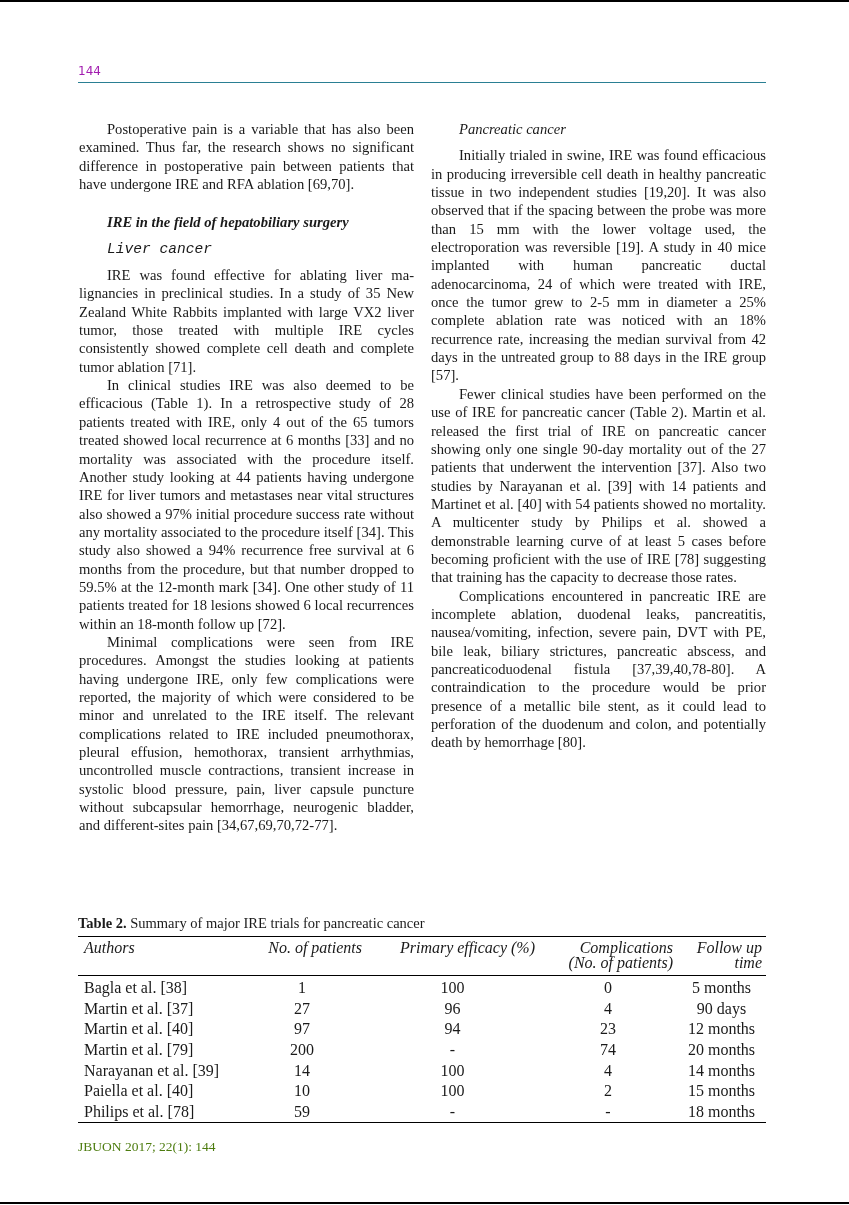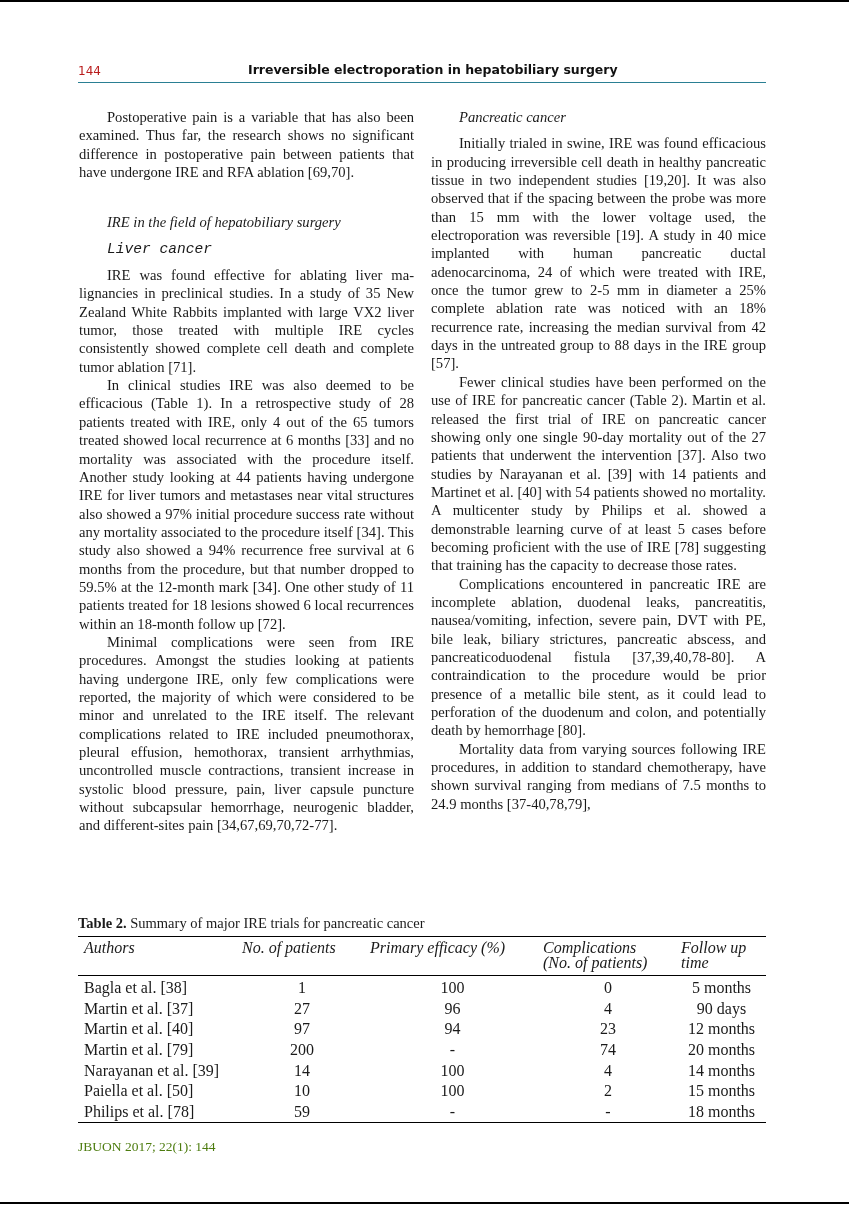--- a/index.html
+++ b/index.html
@@ -9,78 +9,76 @@
     font-family: "Liberation Serif", "DejaVu Serif", serif;
   }
   .top-border { position: absolute; left: 0; top: 0; width: 849px; height: 2px; background: #000; }
   .bottom-border { position: absolute; left: 0; top: 1202px; width: 849px; height: 2px; background: #000; }
   .running-head {
     position: absolute; left: 78px; top: 60px; width: 688px; height: 22px;
     border-bottom: 1.5px solid #2a7f93;
   }
   .page-num {
     position: absolute; left: 0; top: 4px; font-family: "DejaVu Sans", sans-serif;
-    font-size: 12px; color: #b91c1c; text-align: right;
+    font-size: 12px; color: #a21caf; text-align: right;
   }
   .head-title {
     position: absolute; left: 170px; top: 2px; font-family: "DejaVu Sans", sans-serif;
     font-size: 12.5px; font-weight: bold; color: #111;
   }
   .col {
-    position: absolute; top: 108px; width: 335px;
+    position: absolute; top: 120px; width: 335px;
     font-size: 14.6px; line-height: 18.35px; text-align: justify;
     hyphens: manual;
   }
   .col-left { left: 79px; }
   .col-right { left: 431px; }
   .col p { margin: 0; text-indent: 28px; }
   .sec-heading { font-style: italic; margin: 0; text-indent: 0; }
   .gap-sm { height: 18px; }
   .table-block { position: absolute; left: 78px; top: 915px; width: 688px; }
   .table-caption { font-size: 14.5px; margin: 0 0 4px 0; }
   .table-caption b { font-weight: bold; }
   table { width: 688px; border-collapse: collapse; font-size: 16px; }
   thead th {
-    font-weight: normal; font-style: italic; text-align: left; vertical-align: top;
+    font-weight: normal; font-style: italic; text-align: right; vertical-align: top;
     padding: 3px 4px 5px 4px; line-height: 15px; height: 30px;
   }
   thead tr { border-top: 1.5px solid #000; border-bottom: 1.5px solid #000; }
   thead th:first-child { text-align: left; padding-left: 6px; }
   tbody td { text-align: center; padding: 0 4px; height: 20.6px; line-height: 20px; }
   tbody td:first-child { text-align: left; padding-left: 6px; }
   tbody tr:first-child td { padding-top: 2px; }
   tbody { border-bottom: 1.5px solid #000; }
   .footer { position: absolute; left: 78px; top: 1139px; font-size: 13.5px; color: #4d7c0f; }
 </style>
 </head>
 <body>
 
 <div class="top-border"></div>
 
 <div class="running-head">
   <span class="page-num">144</span>
-  <span class="head-title">Irreversible electroporation in hepatobiliary surgery</span>
 </div>
 
 <div class="col col-left">
   <p>Postoperative pain is a variable that has also been examined. Thus far, the research shows no significant difference in postoperative pain be­tween patients that have undergone IRE and RFA ablation [69,70].</p>
   <div class="gap-sm"></div>
-  <p class="sec-heading" style="margin-top:14px;">IRE in the field of hepatobiliary surgery</p>
+  <p class="sec-heading" style="margin-top:2px;font-weight:bold;">IRE in the field of hepatobiliary surgery</p>
   <p class="sec-heading" style="margin-top:8px; margin-bottom:8px;font-family:Liberation Mono, monospace;">Liver cancer</p>
   <p>IRE was found effective for ablating liver ma­lignancies in preclinical studies. In a study of 35 New Zealand White Rabbits implanted with large VX2 liver tumor, those treated with multiple IRE cycles consistently showed complete cell death and complete tumor ablation [71].</p>
   <p>In clinical studies IRE was also deemed to be efficacious (Table 1). In a retrospective study of 28 patients treated with IRE, only 4 out of the 65 tu­mors treated showed local recurrence at 6 months [33] and no mortality was associated with the pro­cedure itself. Another study looking at 44 patients having undergone IRE for liver tumors and metas­tases near vital structures also showed a 97% initial procedure success rate without any mortality asso­ciated to the procedure itself [34]. This study also showed a 94% recurrence free survival at 6 months from the procedure, but that number dropped to 59.5% at the 12-month mark [34]. One other study of 11 patients treated for 18 lesions showed 6 local recurrences within an 18-month follow up [72].</p>
   <p>Minimal complications were seen from IRE procedures. Amongst the studies looking at pa­tients having undergone IRE, only few compli­cations were reported, the majority of which were considered to be minor and unrelated to the IRE itself. The relevant complications related to IRE included pneumothorax, pleural effusion, hemothorax, transient arrhythmias, uncontrolled muscle contractions, transient increase in systolic blood pressure, pain, liver capsule puncture with­out subcapsular hemorrhage, neurogenic bladder, and different-sites pain [34,67,69,70,72-77].</p>
 </div>
 
 <div class="col col-right">
   <p class="sec-heading" style="margin-bottom:8px;font-style:italic;">Pancreatic cancer</p>
   <p>Initially trialed in swine, IRE was found ef­ficacious in producing irreversible cell death in healthy pancreatic tissue in two independent studies [19,20]. It was also observed that if the spacing between the probe was more than 15 mm with the lower voltage used, the electroporation was reversible [19]. A study in 40 mice implanted with human pancreatic ductal adenocarcinoma, 24 of which were treated with IRE, once the tu­mor grew to 2-5 mm in diameter a 25% complete ablation rate was noticed with an 18% recurrence rate, increasing the median survival from 42 days in the untreated group to 88 days in the IRE group [57].</p>
   <p>Fewer clinical studies have been performed on the use of IRE for pancreatic cancer (Table 2). Martin et al. released the first trial of IRE on pancreatic cancer showing only one single 90-day mortality out of the 27 patients that under­went the intervention [37]. Also two studies by Narayanan et al. [39] with 14 patients and Marti­net et al. [40] with 54 patients showed no mortal­ity. A multicenter study by Philips et al. showed a demonstrable learning curve of at least 5 cases before becoming proficient with the use of IRE [78] suggesting that training has the capacity to decrease those rates.</p>
   <p>Complications encountered in pancreatic IRE are incomplete ablation, duodenal leaks, pancre­atitis, nausea/vomiting, infection, severe pain, DVT with PE, bile leak, biliary strictures, pan­creatic abscess, and pancreaticoduodenal fistula [37,39,40,78-80]. A contraindication to the proce­dure would be prior presence of a metallic bile stent, as it could lead to perforation of the duode­num and colon, and potentially death by hemor­rhage [80].</p>
-  <p>Mortality data from varying sources follow­ing IRE procedures, in addition to standard che­motherapy, have shown survival ranging from me­dians of 7.5 months to 24.9 months [37-40,78,79],</p>
 </div>
 
 <div class="table-block">
   <p class="table-caption"><b>Table 2.</b><span> Summary of major IRE trials for pancreatic cancer</span></p>
   <table>
     <thead>
       <tr>
         <th style="width:150px">Authors</th>
         <th style="width:120px">No. of patients</th>
         <th style="width:165px">Primary efficacy (%)</th>
@@ -118,21 +116,21 @@
           <td>20 months</td>
         </tr>
       <tr>
           <td>Narayanan et al. [39]</td>
           <td>14</td>
           <td>100</td>
           <td>4</td>
           <td>14 months</td>
         </tr>
       <tr>
-          <td>Paiella et al. [50]</td>
+          <td>Paiella et al. [40]</td>
           <td>10</td>
           <td>100</td>
           <td>2</td>
           <td>15 months</td>
         </tr>
       <tr>
           <td>Philips et al. [78]</td>
           <td>59</td>
           <td>-</td>
           <td>-</td>

